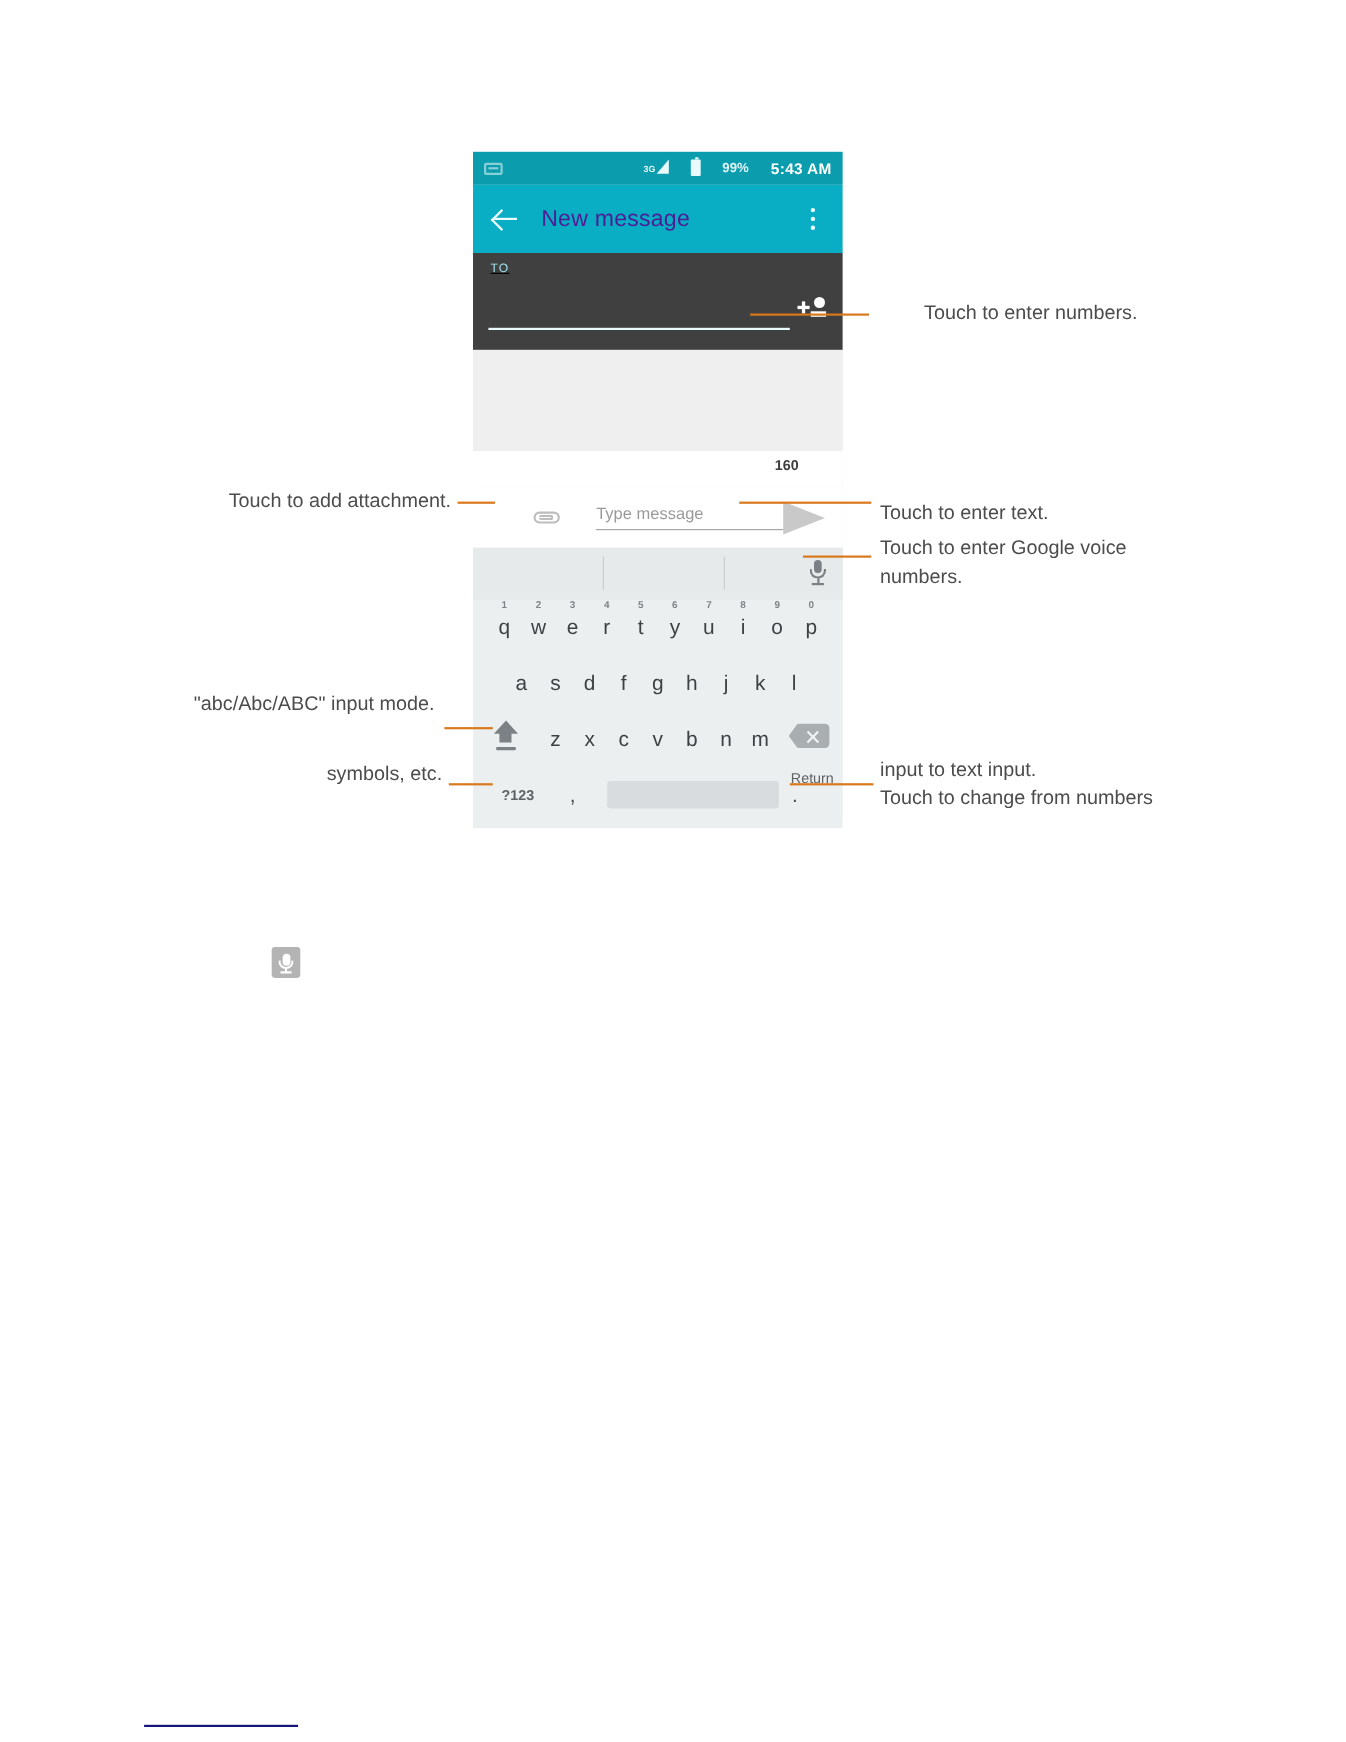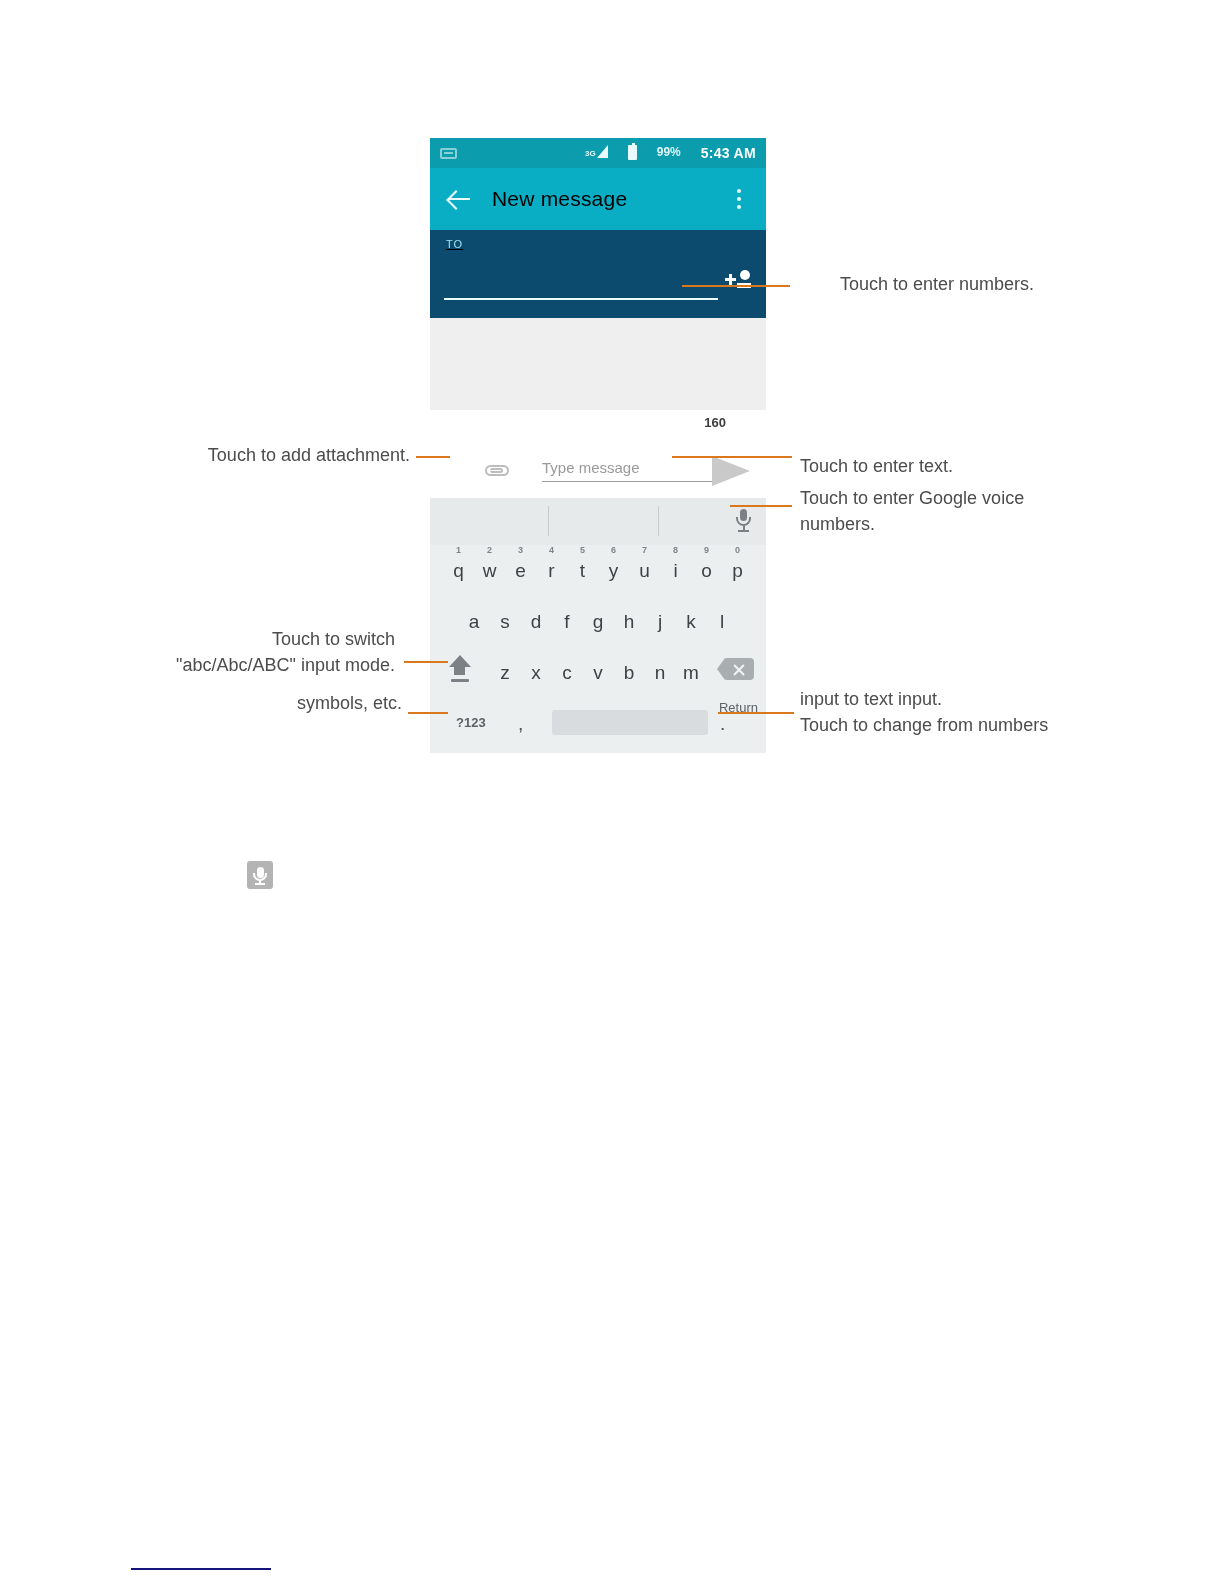--- a/index.html
+++ b/index.html
@@ -96,39 +96,39 @@
     content: "";
     position: absolute; left: 3px; top: 8px;
     width: 12px; height: 12px;
     border-left: 2px solid #eafcff;
     border-bottom: 2px solid #eafcff;
     transform: rotate(45deg);
   }
   .appbar-title {
     margin-left: 18px;
     font-size: 21px;
-    color: #000000;
+    color: #4c1d95;
     flex: 1;
     letter-spacing: .2px;
   }
   .overflow-dots {
     width: 22px; height: 24px;
     display: flex; flex-direction: column;
     align-items: center; justify-content: space-between;
     padding: 2px 0;
     cursor: pointer;
   }
   .overflow-dots i {
     display: block; width: 4px; height: 4px;
     border-radius: 50%; background: #eafcff;
   }
 
   
   .to-zone {
-    background: #0c4a6e;
+    background: #404040;
     height: 88px;
     position: relative;
     padding: 8px 16px 0 16px;
     text-decoration: underline;
   }
   .to-label {
     font-size: 11px;
     color: #9fe2ec;
     letter-spacing: 1px;
   }
@@ -555,21 +555,20 @@
   <div class="anno anno-l" style="left:100px; top:442px; width:310px;">Touch to add attachment.</div>
 
   <div class="anno anno-r" style="left:800px; top:439px;margin-top:14px;">Touch to enter text.</div>
 
   <div class="anno anno-r" style="left:800px; top:485px; width:280px;">
     <div>Touch to enter Google voice</div>
     <div>numbers.</div>
   </div>
 
   <div class="anno anno-l" style="left:80px; top:626px; width:315px;">
-    <div>Touch to switch</div>
     <div>"abc/Abc/ABC" input mode.</div>
   </div>
 
   <div class="anno anno-l" style="left:90px; top:690px; width:312px;">
     <div>symbols, etc.</div>
   </div>
 
   <div class="anno anno-r" style="left:800px; top:686px; width:300px;">
     <div>input to text input.</div>
     <div>Touch to change from numbers</div>

